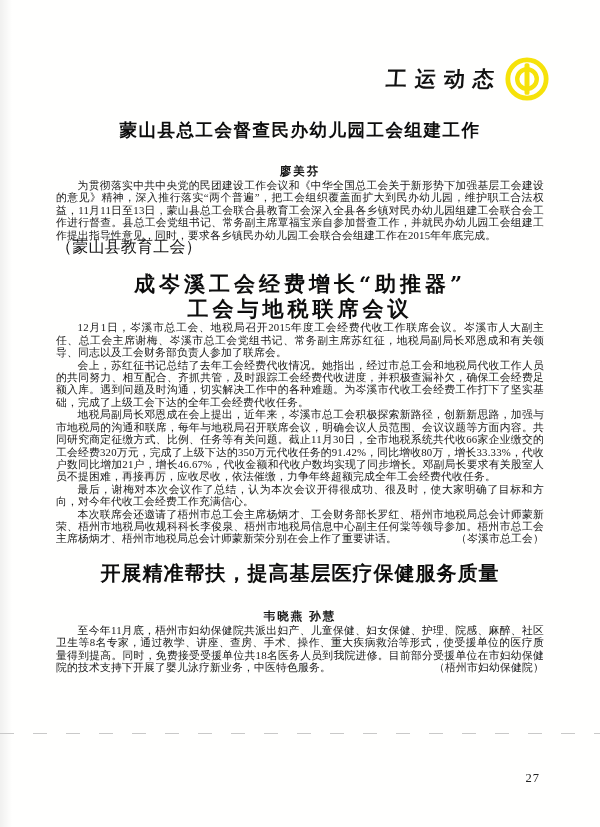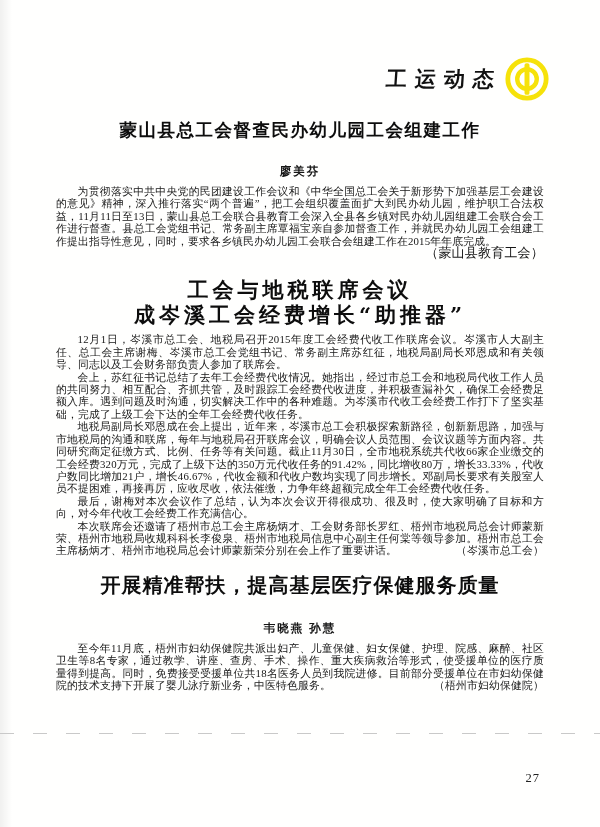--- a/index.html
+++ b/index.html
@@ -45,28 +45,28 @@
     font-size:21px; line-height:25px; letter-spacing:4px; margin-top:18px;
   }
   .title-hei{
     font-family:"Liberation Sans", sans-serif;
     font-weight:700; font-size:20px; letter-spacing:1px; margin-top:15px;
   }
   .a-author{
     text-align:center; font-size:11.5px; font-weight:700;
     letter-spacing:2px; margin-top:22px; color:#151515;
   }
-  .a-body{ margin-top:6px; }
+  .a-body{ }
   .para{
     font-size:10.8px; line-height:12.4px; letter-spacing:0.2px;
     text-align:justify; text-justify:inter-ideograph;
     text-indent:2em; color:#161616;
   }
   .attribution-line{
-    font-size:13px; line-height:12.4px; text-align:right;
+    font-size:16px; line-height:12.4px; 
     letter-spacing:0.2px; color:#161616;
   }
   .attr-float{ float:right; text-indent:0; }
 
   
   .tear-line{
     position:absolute; left:0; right:0; top:733px; height:1px;
     background:repeating-linear-gradient(90deg,#c9c9c9 0 14px,transparent 14px 33px);
   }
   .page-number{
@@ -98,22 +98,22 @@
       <h1 class="a-title title-song">蒙山县总工会督查民办幼儿园工会组建工作</h1>
       <div class="a-author">廖美芬</div>
       <div class="a-body">
         <p class="para">为贯彻落实中共中央党的民团建设工作会议和《中华全国总工会关于新形势下加强基层工会建设的意见》精神，深入推行落实“两个普遍”，把工会组织覆盖面扩大到民办幼儿园，维护职工合法权益，11月11日至13日，蒙山县总工会联合县教育工会深入全县各乡镇对民办幼儿园组建工会联合会工作进行督查。县总工会党组书记、常务副主席覃福宝亲自参加督查工作，并就民办幼儿园工会组建工作提出指导性意见，同时，要求各乡镇民办幼儿园工会联合会组建工作在2015年年底完成。</p>
         <div class="attribution-line">（蒙山县教育工会）</div>
       </div>
     </article>
 
     <article>
       <h1 class="a-title title-kai">
+        <span style="display:block">成岑溪工会经费增长“助推器”</span>
         <span style="display:block">工会与地税联席会议</span>
-        <span style="display:block">成岑溪工会经费增长“助推器”</span>
       </h1>
       <div class="a-body">
         <p class="para">12月1日，岑溪市总工会、地税局召开2015年度工会经费代收工作联席会议。岑溪市人大副主任、总工会主席谢梅、岑溪市总工会党组书记、常务副主席苏红征，地税局副局长邓恩成和有关领导、同志以及工会财务部负责人参加了联席会。</p>
         <p class="para">会上，苏红征书记总结了去年工会经费代收情况。她指出，经过市总工会和地税局代收工作人员的共同努力、相互配合、齐抓共管，及时跟踪工会经费代收进度，并积极查漏补欠，确保工会经费足额入库。遇到问题及时沟通，切实解决工作中的各种难题。为岑溪市代收工会经费工作打下了坚实基础，完成了上级工会下达的全年工会经费代收任务。</p>
         <p class="para">地税局副局长邓恩成在会上提出，近年来，岑溪市总工会积极探索新路径，创新新思路，加强与市地税局的沟通和联席，每年与地税局召开联席会议，明确会议人员范围、会议议题等方面内容。共同研究商定征缴方式、比例、任务等有关问题。截止11月30日，全市地税系统共代收66家企业缴交的工会经费320万元，完成了上级下达的350万元代收任务的91.42%，同比增收80万，增长33.33%，代收户数同比增加21户，增长46.67%，代收金额和代收户数均实现了同步增长。邓副局长要求有关股室人员不提困难，再接再厉，应收尽收，依法催缴，力争年终超额完成全年工会经费代收任务。</p>
         <p class="para">最后，谢梅对本次会议作了总结，认为本次会议开得很成功、很及时，使大家明确了目标和方向，对今年代收工会经费工作充满信心。</p>
         <p class="para">
           <span>本次联席会还邀请了梧州市总工会主席杨炳才、工会财务部长罗红、梧州市地税局总会计师蒙新荣、梧州市地税局收规科科长李俊泉、梧州市地税局信息中心副主任何棠等领导参加。梧州市总工会主席杨炳才、梧州市地税局总会计师蒙新荣分别在会上作了重要讲话。</span>
           <span class="attr-float">（岑溪市总工会）</span>
         </p>

